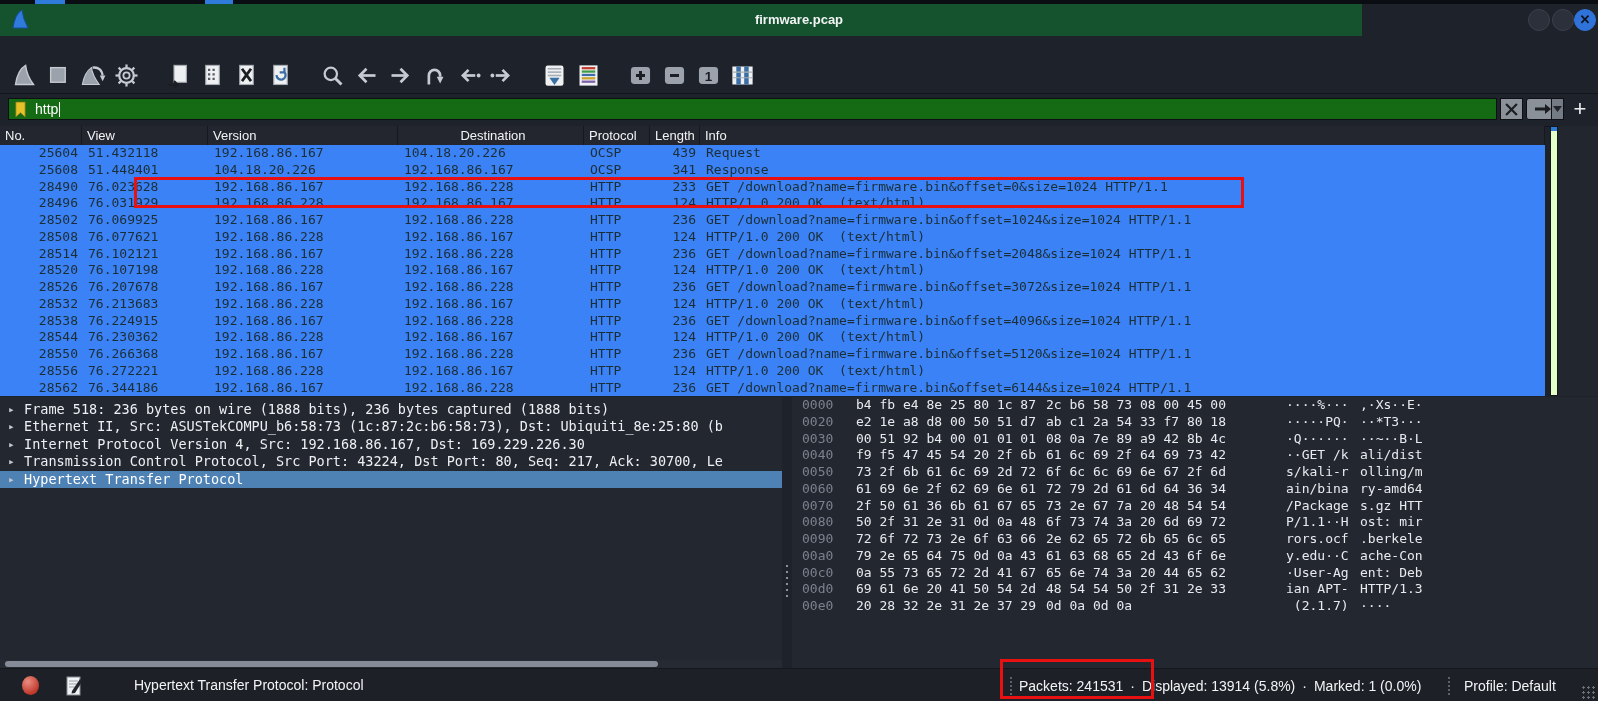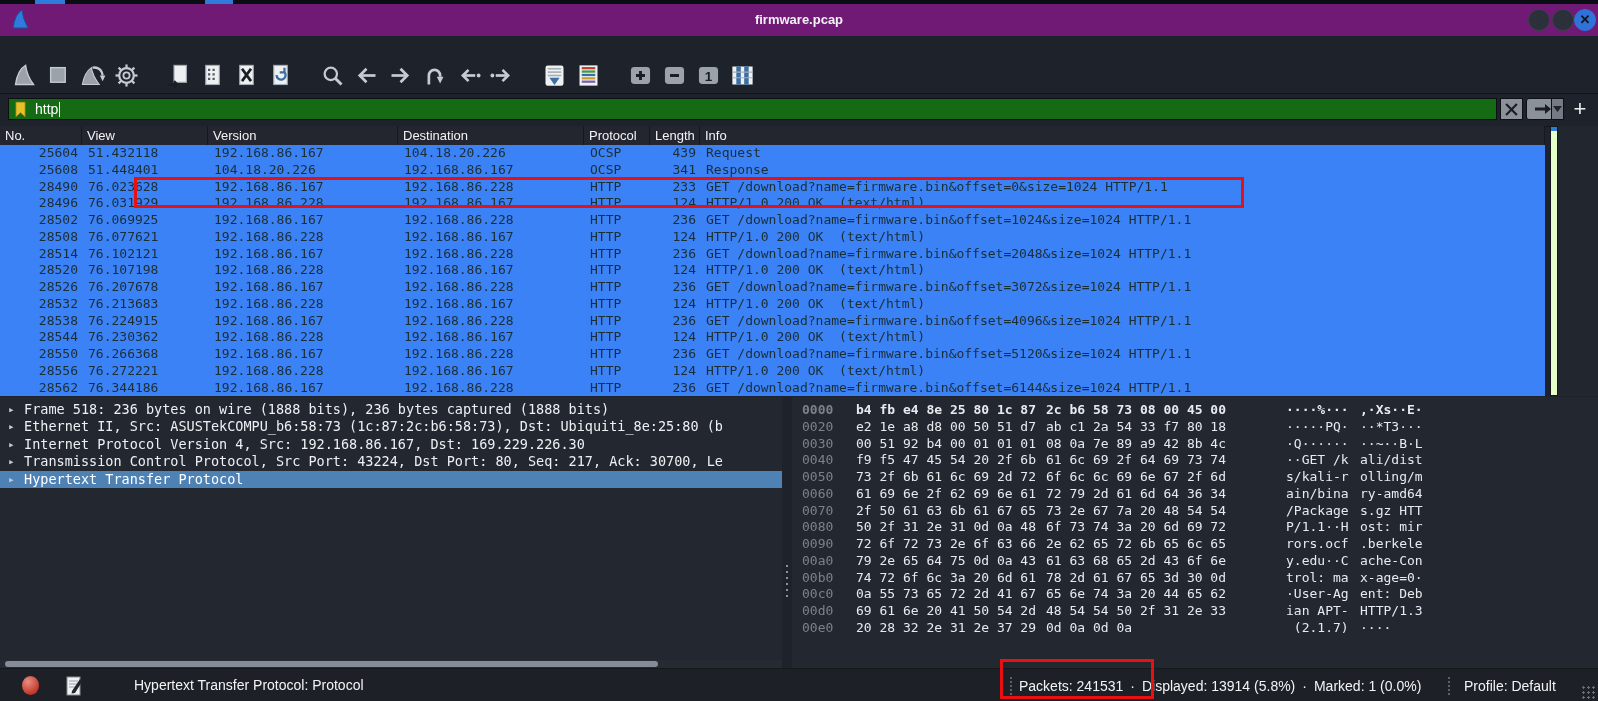--- a/index.html
+++ b/index.html
@@ -2,21 +2,21 @@
 <html><head>
 <meta charset="utf-8">
 <style>
   html,body{margin:0;padding:0;background:#10131a;}
   .frame{position:relative;width:1598px;height:701px;background:#1e222a;overflow:hidden;
          font-family:"Liberation Sans",sans-serif;-webkit-font-smoothing:antialiased;}
   
   .top-strip{position:absolute;left:0;top:0;width:1598px;height:4px;background:#0a0d11;}
   .top-strip .seg{position:absolute;top:0;height:4px;background:#2f7bdb;}
   
-  .titlebar{position:absolute;left:0;top:4px;width:1598px;height:32px;background:#701a75;}
+  .titlebar{position:absolute;left:0;top:4px;width:1362px;height:32px;background:#14532d;}
   .win-icon{position:absolute;left:8px;top:4px;width:24px;height:24px;}
   .win-title{position:absolute;left:0;top:8px;width:1598px;text-align:center;color:#f2f3f5;font-size:13px;font-weight:bold;}
   .win-btn{position:absolute;top:5px;width:22px;height:22px;border-radius:50%;background:#2b303a;border:1px solid #3a404c;box-sizing:border-box;}
   .win-btn.close{background:#2f73da;border-color:#2f73da;color:#10131a;text-align:center;line-height:20px;font-size:13px;font-weight:bold;}
   
   .menubar{position:absolute;left:0;top:36px;width:1598px;height:22px;background:#1e222a;display:flex;align-items:center;padding-left:14px;box-sizing:border-box;gap:4px;}
   .menu-item{color:#f2f3f5;font-size:19px;padding:1px 10px;margin-top:36px;}
   .menu-item::first-letter{text-decoration:underline;}
   
   .toolbar{position:absolute;left:0;top:58px;width:1598px;height:36px;background:#1e222a;border-bottom:1px solid #121519;display:flex;align-items:center;padding-left:8px;box-sizing:border-box;}
@@ -289,21 +289,21 @@
           <path d="M0 0 L9 0 L4.5 6 Z" fill="#21252b"></path>
         </svg>
     </div>
     <div class="filter-plus">+</div>
   </div>
 
   <div class="pl-header">
       <div class="pl-h-cell" style="left: 0px; width: 82px;">No.</div>
       <div class="pl-h-cell" style="left: 82px; width: 126px;">View</div>
       <div class="pl-h-cell" style="left: 208px; width: 190px;">Version</div>
-      <div class="pl-h-cell" style="left: 398px; width: 186px;">Destination</div>
+      <div class="pl-h-cell" style="left: 398px; width: 186px; text-align: center;">Destination</div>
       <div class="pl-h-cell" style="left: 584px; width: 66px;">Protocol</div>
       <div class="pl-h-cell" style="left: 650px; width: 50px;">Length</div>
       <div class="pl-h-cell" style="left: 700px; width: 845px;">Info</div>
     </div>
   <div class="pl-rows">
       <div class="pl-row"><div class="pl-cell" style="left: 0px; width: 82px; text-align: right; padding-right: 4px; box-sizing: border-box;">25604</div><div class="pl-cell" style="left: 82px; width: 126px; padding-left: 6px; box-sizing: border-box;">51.432118</div><div class="pl-cell" style="left: 208px; width: 190px; padding-left: 6px; box-sizing: border-box;">192.168.86.167</div><div class="pl-cell" style="left: 398px; width: 186px; padding-left: 6px; box-sizing: border-box;">104.18.20.226</div><div class="pl-cell" style="left: 584px; width: 66px; padding-left: 6px; box-sizing: border-box;">OCSP</div><div class="pl-cell" style="left: 650px; width: 50px; text-align: right; padding-right: 4px; box-sizing: border-box;">439</div><div class="pl-cell" style="left: 700px; width: 845px; padding-left: 6px; box-sizing: border-box;">Request</div></div>
       <div class="pl-row"><div class="pl-cell" style="left: 0px; width: 82px; text-align: right; padding-right: 4px; box-sizing: border-box;">25608</div><div class="pl-cell" style="left: 82px; width: 126px; padding-left: 6px; box-sizing: border-box;">51.448401</div><div class="pl-cell" style="left: 208px; width: 190px; padding-left: 6px; box-sizing: border-box;">104.18.20.226</div><div class="pl-cell" style="left: 398px; width: 186px; padding-left: 6px; box-sizing: border-box;">192.168.86.167</div><div class="pl-cell" style="left: 584px; width: 66px; padding-left: 6px; box-sizing: border-box;">OCSP</div><div class="pl-cell" style="left: 650px; width: 50px; text-align: right; padding-right: 4px; box-sizing: border-box;">341</div><div class="pl-cell" style="left: 700px; width: 845px; padding-left: 6px; box-sizing: border-box;">Response</div></div>
       <div class="pl-row"><div class="pl-cell" style="left: 0px; width: 82px; text-align: right; padding-right: 4px; box-sizing: border-box;">28490</div><div class="pl-cell" style="left: 82px; width: 126px; padding-left: 6px; box-sizing: border-box;">76.023628</div><div class="pl-cell" style="left: 208px; width: 190px; padding-left: 6px; box-sizing: border-box;">192.168.86.167</div><div class="pl-cell" style="left: 398px; width: 186px; padding-left: 6px; box-sizing: border-box;">192.168.86.228</div><div class="pl-cell" style="left: 584px; width: 66px; padding-left: 6px; box-sizing: border-box;">HTTP</div><div class="pl-cell" style="left: 650px; width: 50px; text-align: right; padding-right: 4px; box-sizing: border-box;">233</div><div class="pl-cell" style="left: 700px; width: 845px; padding-left: 6px; box-sizing: border-box;">GET /download?name=firmware.bin&amp;offset=0&amp;size=1024 HTTP/1.1</div></div>
       <div class="pl-row"><div class="pl-cell" style="left: 0px; width: 82px; text-align: right; padding-right: 4px; box-sizing: border-box;">28496</div><div class="pl-cell" style="left: 82px; width: 126px; padding-left: 6px; box-sizing: border-box;">76.031929</div><div class="pl-cell" style="left: 208px; width: 190px; padding-left: 6px; box-sizing: border-box;">192.168.86.228</div><div class="pl-cell" style="left: 398px; width: 186px; padding-left: 6px; box-sizing: border-box;">192.168.86.167</div><div class="pl-cell" style="left: 584px; width: 66px; padding-left: 6px; box-sizing: border-box;">HTTP</div><div class="pl-cell" style="left: 650px; width: 50px; text-align: right; padding-right: 4px; box-sizing: border-box;">124</div><div class="pl-cell" style="left: 700px; width: 845px; padding-left: 6px; box-sizing: border-box;">HTTP/1.0 200 OK  (text/html)</div></div>
       <div class="pl-row"><div class="pl-cell" style="left: 0px; width: 82px; text-align: right; padding-right: 4px; box-sizing: border-box;">28502</div><div class="pl-cell" style="left: 82px; width: 126px; padding-left: 6px; box-sizing: border-box;">76.069925</div><div class="pl-cell" style="left: 208px; width: 190px; padding-left: 6px; box-sizing: border-box;">192.168.86.167</div><div class="pl-cell" style="left: 398px; width: 186px; padding-left: 6px; box-sizing: border-box;">192.168.86.228</div><div class="pl-cell" style="left: 584px; width: 66px; padding-left: 6px; box-sizing: border-box;">HTTP</div><div class="pl-cell" style="left: 650px; width: 50px; text-align: right; padding-right: 4px; box-sizing: border-box;">236</div><div class="pl-cell" style="left: 700px; width: 845px; padding-left: 6px; box-sizing: border-box;">GET /download?name=firmware.bin&amp;offset=1024&amp;size=1024 HTTP/1.1</div></div>
@@ -330,31 +330,30 @@
       <div class="detail-line"><div class="arrow">▸</div><span>Transmission Control Protocol, Src Port: 43224, Dst Port: 80, Seq: 217, Ack: 30700, Le</span></div>
       <div class="detail-line selected"><div class="arrow">▸</div><span>Hypertext Transfer Protocol</span></div>
     </div>
   <div class="h-scrollbar">
       <div class="handle"></div>
     </div>
   <div class="splitter">
       <div class="grip"></div>
     </div>
   <div class="hex-pane">
-      <div class="hex-line" style="margin-top: 5px; font-weight: bold;"><span class="hx-off">0000</span><span class="hx1">b4 fb e4 8e 25 80 1c 87</span><span class="hx2">2c b6 58 73 08 00 45 00</span><span class="as1">····%···</span><span class="as2">,·Xs··E·</span></div>
+      <div class="hex-line" style=""><span class="hx-off">0000</span><span class="hx1">b4 fb e4 8e 25 80 1c 87</span><span class="hx2">2c b6 58 73 08 00 45 00</span><span class="as1">····%···</span><span class="as2">,·Xs··E·</span></div>
       <div class="hex-line"><span class="hx-off">0020</span><span class="hx1">e2 1e a8 d8 00 50 51 d7</span><span class="hx2">ab c1 2a 54 33 f7 80 18</span><span class="as1">·····PQ·</span><span class="as2">··*T3···</span></div>
       <div class="hex-line"><span class="hx-off">0030</span><span class="hx1">00 51 92 b4 00 01 01 01</span><span class="hx2">08 0a 7e 89 a9 42 8b 4c</span><span class="as1">·Q······</span><span class="as2">··~··B·L</span></div>
-      <div class="hex-line"><span class="hx-off">0040</span><span class="hx1">f9 f5 47 45 54 20 2f 6b</span><span class="hx2">61 6c 69 2f 64 69 73 74</span><span class="as1">··GET /k</span><span class="as2">ali/dist</span></div>
+      <div class="hex-line"><span class="hx-off">0040</span><span class="hx1">f9 f5 47 45 54 20 2f 6b</span><span class="hx2">61 6c 69 2f 64 69 73 42</span><span class="as1">··GET /k</span><span class="as2">ali/dist</span></div>
       <div class="hex-line"><span class="hx-off">0050</span><span class="hx1">73 2f 6b 61 6c 69 2d 72</span><span class="hx2">6f 6c 6c 69 6e 67 2f 6d</span><span class="as1">s/kali-r</span><span class="as2">olling/m</span></div>
       <div class="hex-line"><span class="hx-off">0060</span><span class="hx1">61 69 6e 2f 62 69 6e 61</span><span class="hx2">72 79 2d 61 6d 64 36 34</span><span class="as1">ain/bina</span><span class="as2">ry-amd64</span></div>
-      <div class="hex-line"><span class="hx-off">0070</span><span class="hx1">2f 50 61 63 6b 61 67 65</span><span class="hx2">73 2e 67 7a 20 48 54 54</span><span class="as1">/Package</span><span class="as2">s.gz HTT</span></div>
+      <div class="hex-line"><span class="hx-off">0070</span><span class="hx1">2f 50 61 36 6b 61 67 65</span><span class="hx2">73 2e 67 7a 20 48 54 54</span><span class="as1">/Package</span><span class="as2">s.gz HTT</span></div>
       <div class="hex-line"><span class="hx-off">0080</span><span class="hx1">50 2f 31 2e 31 0d 0a 48</span><span class="hx2">6f 73 74 3a 20 6d 69 72</span><span class="as1">P/1.1··H</span><span class="as2">ost: mir</span></div>
       <div class="hex-line"><span class="hx-off">0090</span><span class="hx1">72 6f 72 73 2e 6f 63 66</span><span class="hx2">2e 62 65 72 6b 65 6c 65</span><span class="as1">rors.ocf</span><span class="as2">.berkele</span></div>
       <div class="hex-line"><span class="hx-off">00a0</span><span class="hx1">79 2e 65 64 75 0d 0a 43</span><span class="hx2">61 63 68 65 2d 43 6f 6e</span><span class="as1">y.edu··C</span><span class="as2">ache-Con</span></div>
-      <div class="hex-line"><span class="hx-off">00b0</span><span class="hx1">74 72 6f 6c 3a 20 6d 61</span><span class="hx2">78 2d 61 67 65 3d 30 0d</span><span class="as1">trol: ma</span><span class="as2">x-age=0·</span></div>
       <div class="hex-line"><span class="hx-off">00c0</span><span class="hx1">0a 55 73 65 72 2d 41 67</span><span class="hx2">65 6e 74 3a 20 44 65 62</span><span class="as1">·User-Ag</span><span class="as2">ent: Deb</span></div>
       <div class="hex-line"><span class="hx-off">00d0</span><span class="hx1">69 61 6e 20 41 50 54 2d</span><span class="hx2">48 54 54 50 2f 31 2e 33</span><span class="as1">ian APT-</span><span class="as2">HTTP/1.3</span></div>
       <div class="hex-line"><span class="hx-off">00e0</span><span class="hx1">20 28 32 2e 31 2e 37 29</span><span class="hx2">0d 0a 0d 0a</span><span class="as1"> (2.1.7)</span><span class="as2">····</span></div>
     </div>
 
   <div class="statusbar">
     <div class="expert-dot"></div>
     <div class="comment-ic">
       <svg width="17" height="20" viewBox="0 0 17 20">
           <rect x="1" y="1" width="13" height="18" fill="#f0f2f4" stroke="#888e96"></rect>

